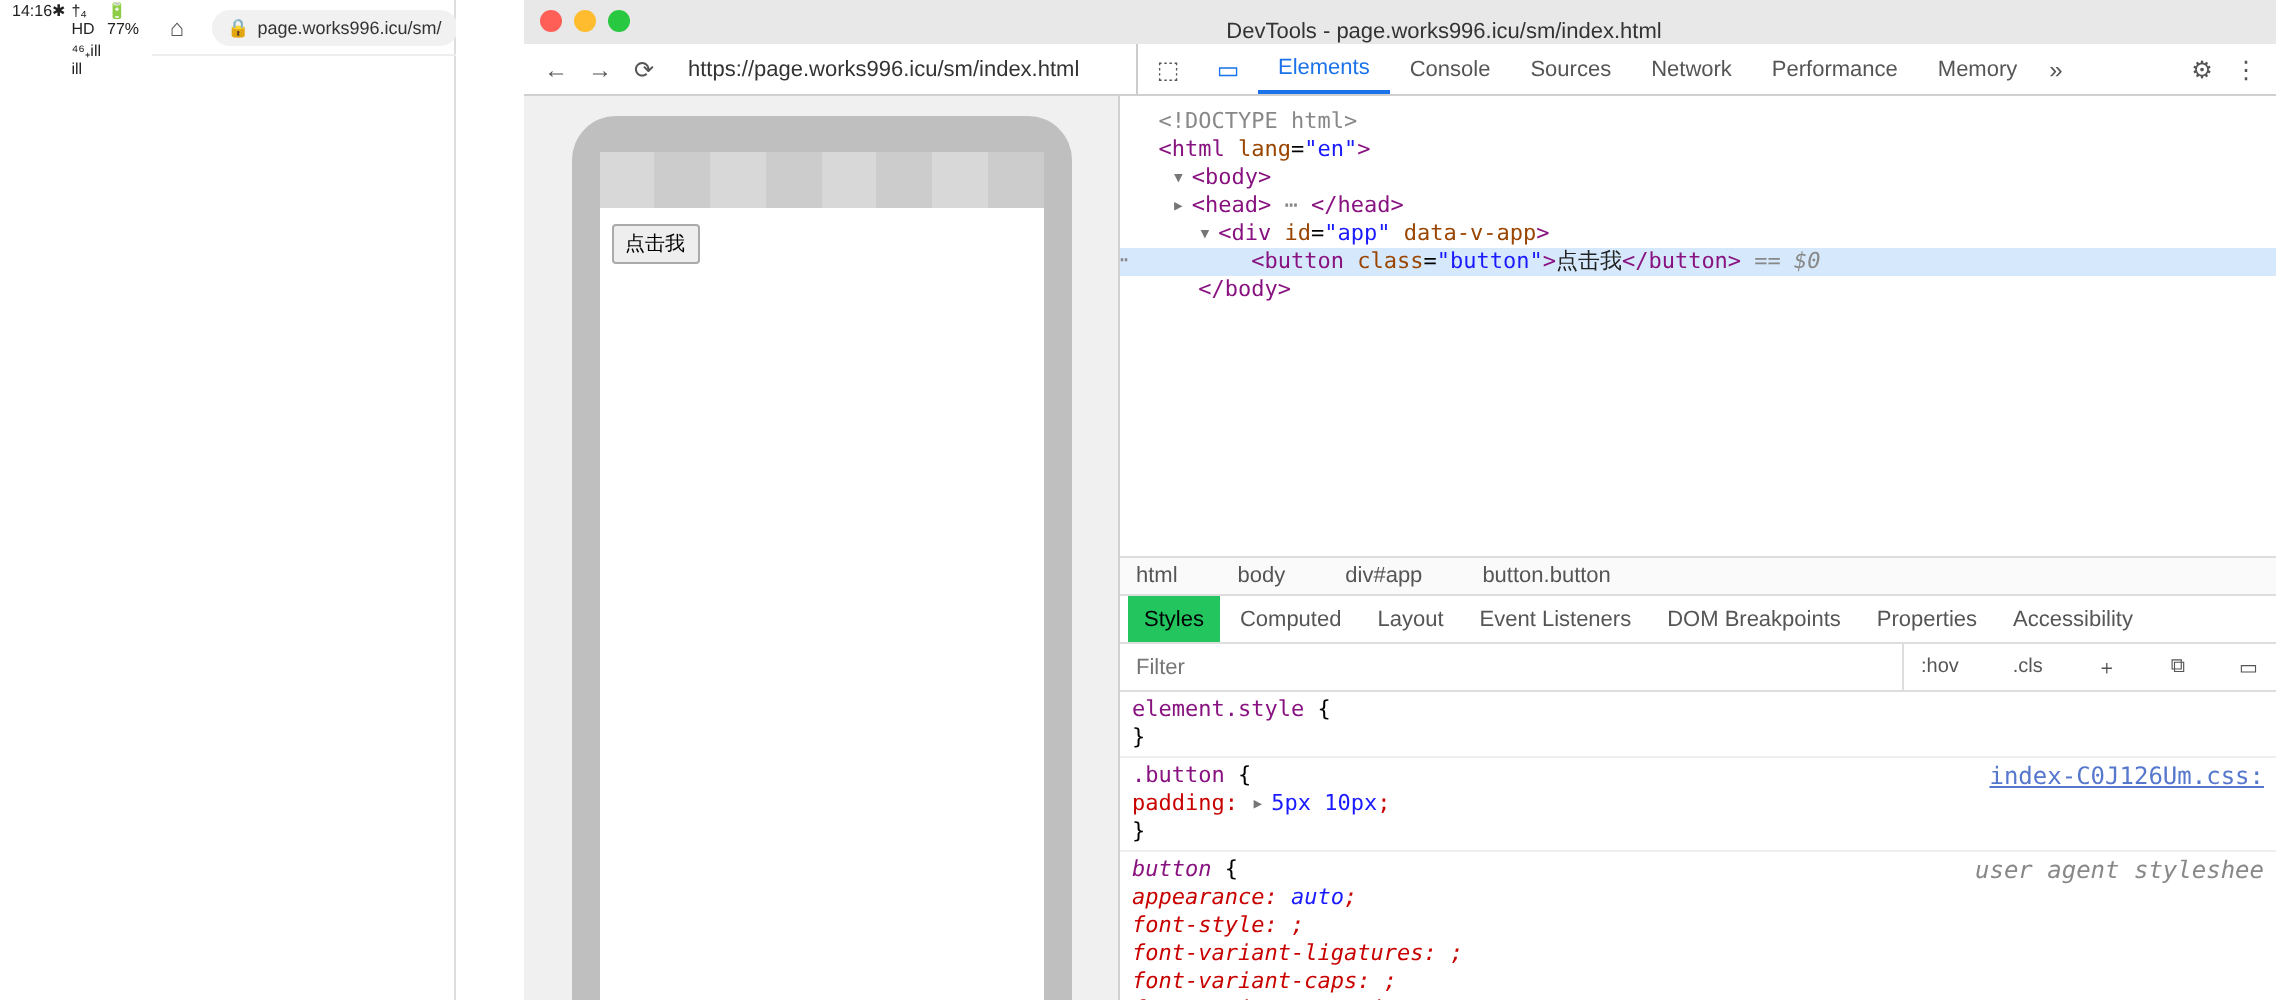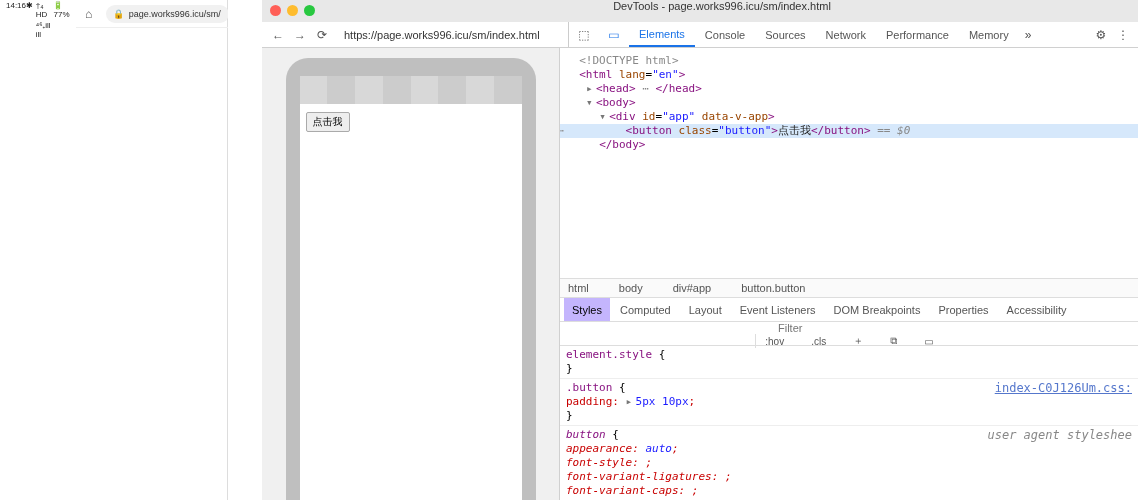--- a/index.html
+++ b/index.html
@@ -12,21 +12,21 @@
 .phone-addr .url-pill { flex: 1; background: #f1f1f1; border-radius: 12px; height: 18px; display: flex; align-items: center; padding: 0 8px; font-size: 9px; color: #333; gap: 4px; }
 .phone-addr .plus, .phone-addr .tabsico, .phone-addr .dots { width: 14px; color: #444; text-align: center; }
 .phone-addr .tabsico { border: 1.3px solid #555; border-radius: 3px; width: 12px; height: 12px; font-size: 8px; line-height: 10px; }
 .phone-body { flex: 1; padding: 10px; position: relative; }
 .phone-btn { font-size: 10px; padding: 2px 6px; background: #eee; border: 1px solid #bbb; border-radius: 2px; cursor: pointer; }
 .phone-home { position: absolute; bottom: 4px; left: 50%; transform: translateX(-50%); width: 70px; height: 3px; background: #222; border-radius: 2px; }
 
 .gap-col { width: 34px; background: #fff; }
 
 .chrome-col { flex: 1; height: 500px; background: #f6f6f6; display: flex; flex-direction: column; position: relative; }
-.titlebar { height: 22px; background: #e8e8e8; display: flex; align-items: flex-start; justify-content: center; position: relative; font-size: 11px; color: #333; padding-left: 44px; }
+.titlebar { height: 22px; background: #e8e8e8; display: flex; align-items: flex-end; justify-content: center; position: relative; font-size: 11px; color: #333; padding-left: 44px; }
 .traffic { position: absolute; left: 8px; top: 5px; display: flex; gap: 6px; }
 .traffic span { width: 11px; height: 11px; border-radius: 50%; display: inline-block; }
 .traffic .r { background: #ff5f57; } .traffic .y { background: #febc2e; } .traffic .g { background: #28c840; }
 
 .toolbar { height: 26px; background: #fff; display: flex; align-items: center; border-bottom: 1px solid #d0d0d0; }
 .toolbar .nav { display: flex; align-items: center; gap: 6px; padding: 0 8px; }
 .toolbar .nav span { width: 16px; text-align: center; color: #555; cursor: pointer; }
 .toolbar .url { flex: 0 0 230px; font-size: 11px; color: #333; padding: 3px 6px; border: none; outline: none; }
 .toolbar .dev-left { display: flex; border-left: 1px solid #ccc; height: 100%; }
 .toolbar .icn { width: 30px; display: flex; align-items: center; justify-content: center; color: #555; cursor: pointer; border-right: none; }
@@ -52,23 +52,23 @@
 .dom .hl { background: #d6e8fb; position: relative; }
 .dom .hl::before { content: "⋯"; position: absolute; left: -2px; color: #888; font-size: 10px; }
 .c-tag { color: #881280; } .c-attr { color: #994500; } .c-val { color: #1a1aff; } .c-txt { color: #222; } .c-doc { color: #888; } .c-eq { color: #888; font-style: italic; }
 
 .crumbs { height: 20px; border-top: 1px solid #ddd; border-bottom: 1px solid #ddd; display: flex; align-items: center; padding: 0 8px; font-size: 11px; gap: 30px; background: #fafafa; }
 .crumbs span { color: #555; cursor: pointer; }
 .crumb-id { color: #1a55cc; } .crumb-cl { color: #c44; }
 
 .subtabs { height: 24px; border-bottom: 1px solid #ddd; display: flex; align-items: center; padding: 0 4px; gap: 2px; font-size: 11px; }
 .subtabs span { padding: 0 8px; height: 100%; display: flex; align-items: center; color: #555; cursor: pointer; }
-.subtabs span.active { background: #c4b5fd; color: #000; }
-
-.filterbar { height: 24px; border-bottom: 1px solid #ddd; display: flex; align-items: center; flex-direction: column; }
+.subtabs span.active { background: #22c55e; color: #000; }
+
+.filterbar { height: 24px; border-bottom: 1px solid #ddd; display: flex; align-items: center; }
 .filterbar input { flex: 1; border: none; outline: none; font-size: 11px; padding: 0 8px; color: #888; height: 100%; }
 .filterbar .tool { display: flex; align-items: center; gap: 21px; padding: 0 6px; font-size: 10px; color: #555; border-left: 1px solid #ddd; height: 100%; }
 .filterbar .tool span { cursor: pointer; padding: 0 3px; }
 
 .styles { flex: 1; font-family: Menlo, Consolas, monospace; font-size: 11px; line-height: 14px; overflow: hidden; }
 .rule { border-bottom: 1px solid #eee; padding: 2px 6px; position: relative; }
 .rule .src { position: absolute; right: 6px; top: 2px; font-size: 12px; color: #888; font-style: italic; }
 .rule .src a { color: #5577cc; text-decoration: underline; font-style: normal; }
 .sel { color: #881280; } .prop { color: #c80000; display: block; } .prop .pv { color: #1a1aff; } .ua .sel, .ua .prop { font-style: italic; }
 .tri { color: #777; display: inline-block; width: 10px; }
@@ -155,22 +155,22 @@
           </div>
           <button class="btn2">点击我</button>
         </div>
       </div>
     </div>
 
     <div class="inspector">
       <div class="dom">
         <div class="ln">  <span class="c-doc">&lt;!DOCTYPE html&gt;</span></div>
         <div class="ln">  <span class="c-tag">&lt;html </span><span class="c-attr">lang</span>=<span class="c-val">"en"</span><span class="c-tag">&gt;</span></div>
+        <div class="ln">   <span class="tri">▾</span><span class="c-tag">&lt;body&gt;</span></div>
         <div class="ln">   <span class="tri">▸</span><span class="c-tag">&lt;head&gt;</span> <span class="c-doc">⋯</span> <span class="c-tag">&lt;/head&gt;</span></div>
-        <div class="ln">   <span class="tri">▾</span><span class="c-tag">&lt;body&gt;</span></div>
         <div class="ln">     <span class="tri">▾</span><span class="c-tag">&lt;div </span><span class="c-attr">id</span>=<span class="c-val">"app"</span><span class="c-attr"> data-v-app</span><span class="c-tag">&gt;</span></div>
         <div class="ln hl">         <span class="c-tag">&lt;button </span><span class="c-attr">class</span>=<span class="c-val">"button"</span><span class="c-tag">&gt;</span><span class="c-txt">点击我</span><span class="c-tag">&lt;/button&gt;</span><span class="c-eq"> == $0</span></div>
         <div class="ln">     <span class="c-tag">&lt;/body&gt;</span></div>
       </div>
 
       <div class="crumbs">
         <span>html</span>
         <span>body</span>
         <span><span>div</span><span class="crumb-id">#app</span></span>
         <span><span>button</span><span class="crumb-cl">.button</span></span>

